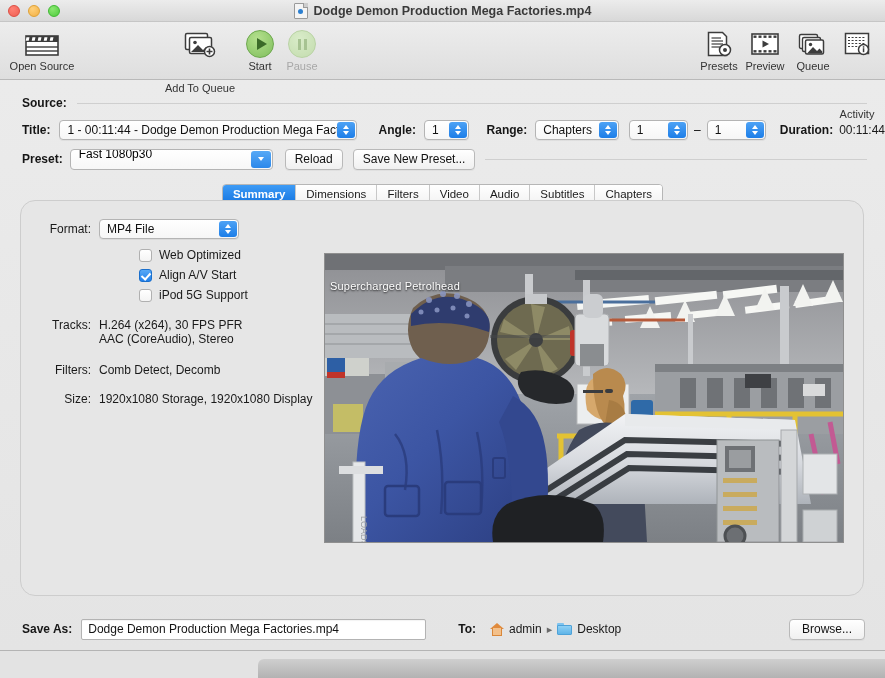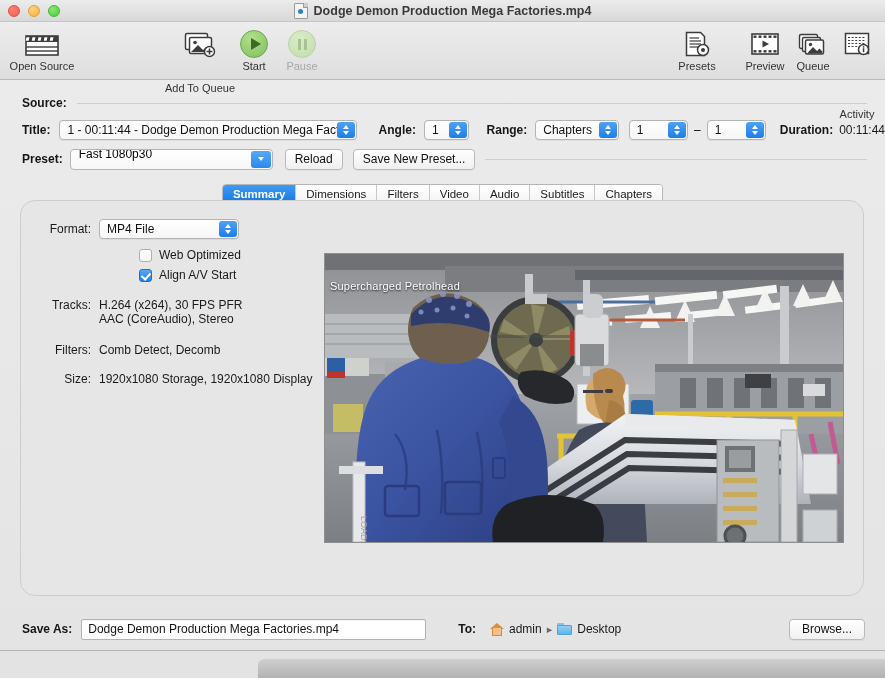--- a/index.html
+++ b/index.html
@@ -296,42 +296,42 @@
           <rect x="5.5" y="7.5" width="22" height="16" rx="1.5" fill="#fff" stroke="#3c3c3c" stroke-width="1.5"></rect>
           <circle cx="11" cy="12.5" r="1.8" fill="#3c3c3c"></circle>
           <path d="M7 22 L14 15 L19 20 L22 17 L26.5 21.5 L26.5 22 Z" fill="#3c3c3c"></path>
           <circle cx="25.5" cy="21.5" r="5" fill="#fff" stroke="#3c3c3c" stroke-width="1.5"></circle>
           <path d="M25.5 18.5 V24.5 M22.5 21.5 H28.5" stroke="#3c3c3c" stroke-width="1.6"></path>
         </svg>
       </span>
       <span class="tb-label">Add To Queue</span>
     </div>
 
-    <div class="tb-item" style="left:224px; width:60px;">
+    <div class="tb-item" style="left:230px; width:60px;">
       <span class="tb-ico">
         <span class="circ start">
             <span class="tri"></span>
           </span>
       </span>
       <span class="tb-label">Start</span>
     </div>
 
     <div class="tb-item" style="left:272px; width:60px;">
       <span class="tb-ico">
         <span class="circ pause">
             <span class="pausebars">
               <i></i>
               <i></i>
             </span>
           </span>
       </span>
       <span class="tb-label dim">Pause</span>
     </div>
 
-    <div class="tb-item" style="left:668px; width:58px;">
+    <div class="tb-item" style="left:690px; width:58px;">
       <span class="tb-ico">
         <svg width="28" height="28" viewBox="0 0 28 28">
           <path d="M3.5 2.5 h14 l4 4 v19 h-18 z" fill="#fff" stroke="#3c3c3c" stroke-width="1.5"></path>
           <g stroke="#3c3c3c" stroke-width="1.2">
             <line x1="6.5" y1="8" x2="16" y2="8"></line>
               <line x1="6.5" y1="11" x2="18" y2="11"></line>
             <line x1="6.5" y1="14" x2="18" y2="14"></line>
               <line x1="6.5" y1="17" x2="15" y2="17"></line>
           </g>
           <circle cx="20" cy="20" r="5.5" fill="#fff" stroke="#3c3c3c" stroke-width="1.5"></circle>
@@ -507,20 +507,24 @@
 
       <div style="height:4px;"></div>
 
       <div class="chk">
         <span class="box"></span>
         <span class="chk-label">Web Optimized</span>
       </div>
       <div class="chk">
         <span class="box on"></span>
         <span class="chk-label">Align A/V Start</span>
+      </div>
+      <div class="chk">
+        <span class="box"></span>
+        <span class="chk-label">iPod 5G Support</span>
       </div>
 
       <div style="height:10px;"></div>
 
       <div class="srow">
         <div class="sl">Tracks:</div>
         <div class="sv">
           <div>H.264 (x264), 30 FPS PFR</div>
           <div>AAC (CoreAudio), Stereo</div>
         </div>

